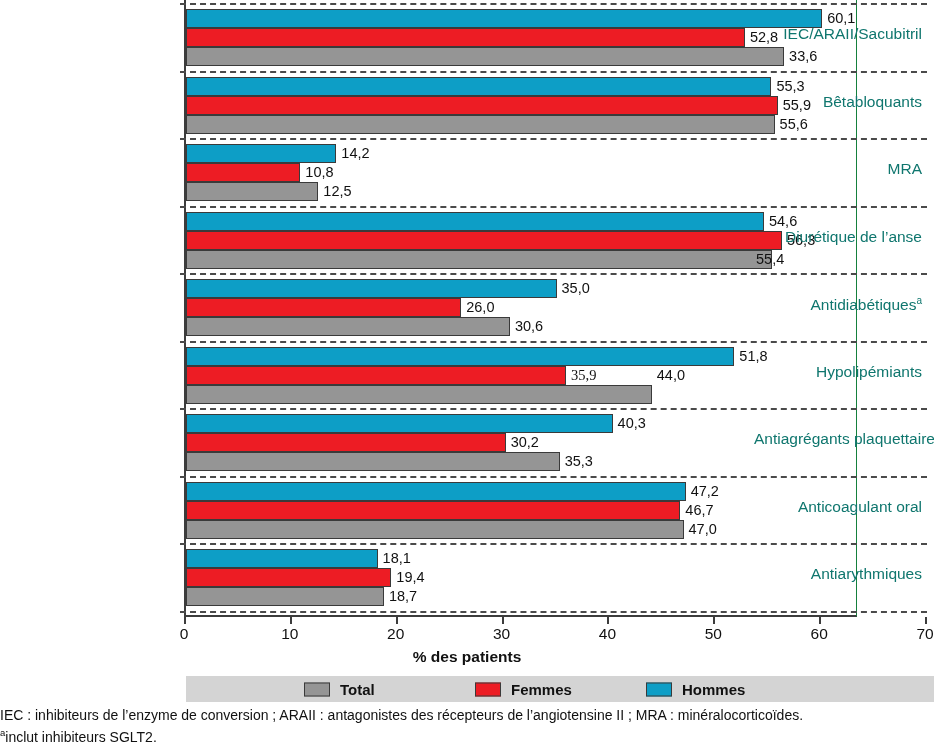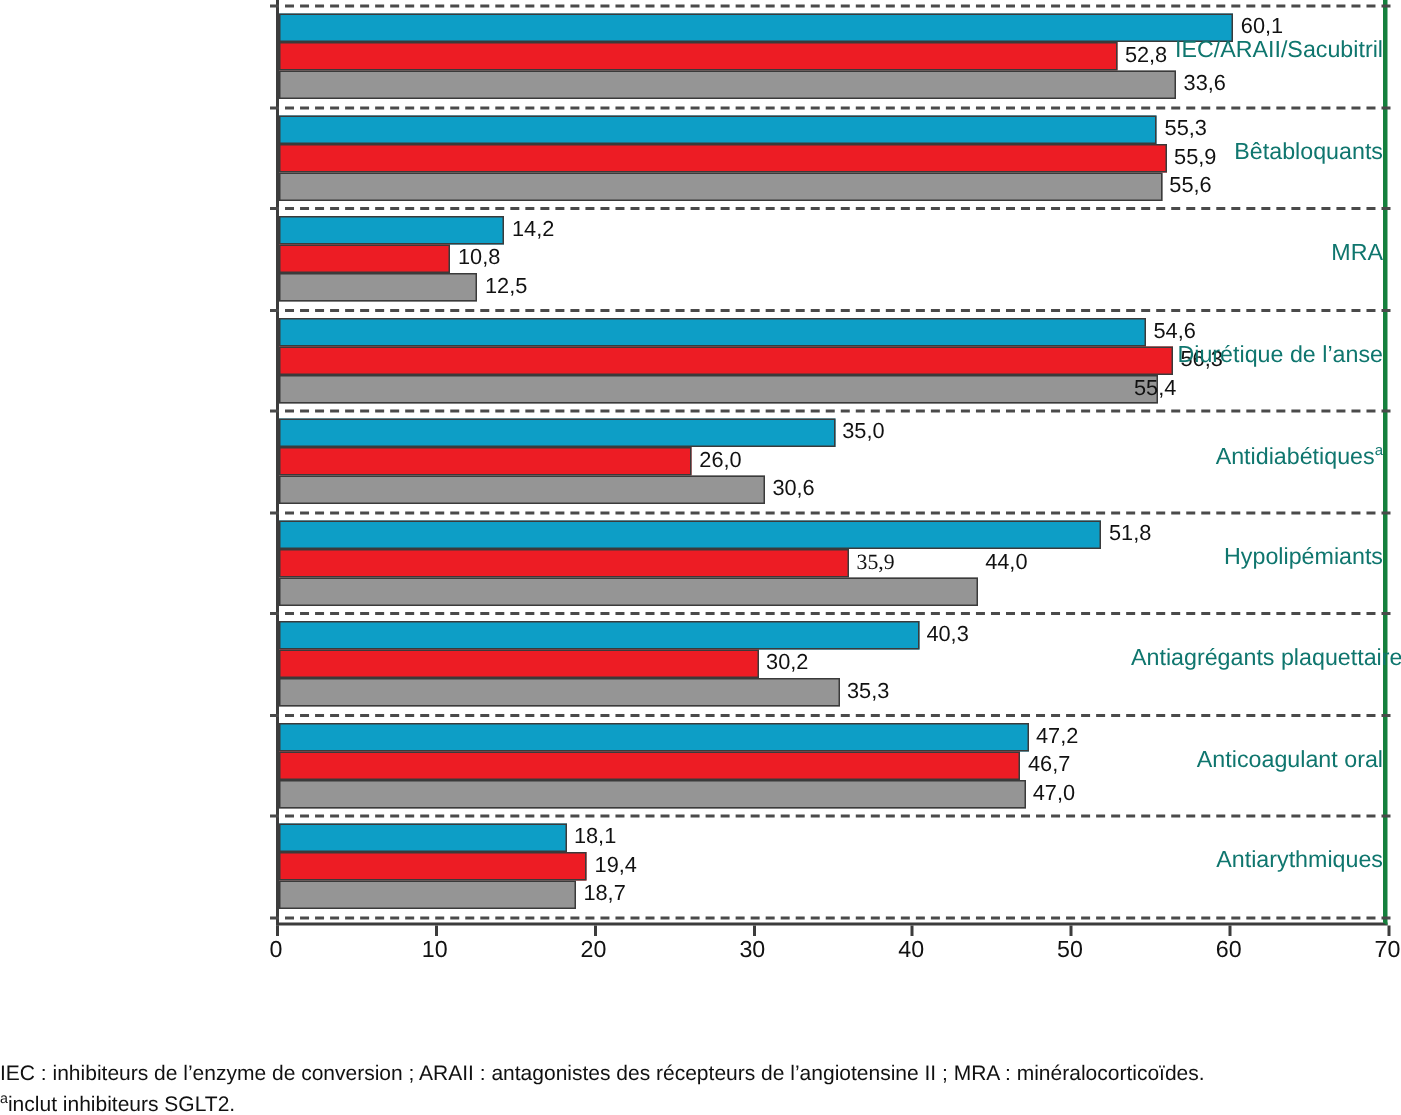--- a/index.html
+++ b/index.html
@@ -16,23 +16,23 @@
   #chart-area{
     position:absolute;
     left:0;top:0;
     width:934px;height:620px;
   }
 
   
   #plot{
     position:absolute;
     left:184px;top:0px;
-    width:741px;height:617px;
+    width:673px;height:617px;
     border-left:2px solid #3c3c3c;
-    border-right:3px solid #15803d;
+    border-right:1px solid #15803d;
     border-bottom:2px solid #3c3c3c;
     box-sizing:border-box;
   }
 
   
   .sep{
     position:absolute;
     left:-6px;
     width:747px;
     height:0;
@@ -225,21 +225,36 @@
       <div class="tick" style="left: 423.429px;"></div>
       <div class="ticklab" style="left: 423.429px;">40</div>
       <div class="tick" style="left: 529.286px;"></div>
       <div class="ticklab" style="left: 529.286px;">50</div>
       <div class="tick" style="left: 635.143px;"></div>
       <div class="ticklab" style="left: 635.143px;">60</div>
       <div class="tick" style="left: 741px;"></div>
       <div class="ticklab" style="left: 741px;">70</div>
     </div>
 
-
+  <div id="xtitle">% des patients</div>
+
+  <div id="legend" style="background: rgb(212, 212, 212);">
+      <div class="lg-item" style="left: 118px;">
+        <span class="swatch" style="background: rgb(149, 149, 149);"></span>
+        <span class="lg-label">Total</span>
+      </div>
+      <div class="lg-item" style="left: 289px;">
+        <span class="swatch" style="background: rgb(237, 28, 36);"></span>
+        <span class="lg-label">Femmes</span>
+      </div>
+      <div class="lg-item" style="left: 460px;">
+        <span class="swatch" style="background: rgb(13, 158, 198);"></span>
+        <span class="lg-label">Hommes</span>
+      </div>
+    </div>
 <div class="cat" style="top: 25px;"><span>IEC/ARAII/Sacubitril</span></div>
     <div class="cat" style="top: 92.5px;"><span>Bêtabloquants</span></div>
     <div class="cat" style="top: 160px;"><span>MRA</span></div>
     <div class="cat" style="top: 227.5px;"><span>Diurétique de l’anse</span></div>
     <div class="cat" style="top: 295px;"><span>Antidiabétiques</span><sup>a</sup></div>
     <div class="cat" style="top: 362.5px;"><span>Hypolipémiants</span></div>
     <div class="cat" style="top: 430px;"><span>Antiagrégants plaquettaires</span></div>
     <div class="cat" style="top: 565px;"><span>Antiarythmiques</span></div>
     <div class="cat" style="top: 497.5px;"><span>Anticoagulant oral</span></div>
   </div>

